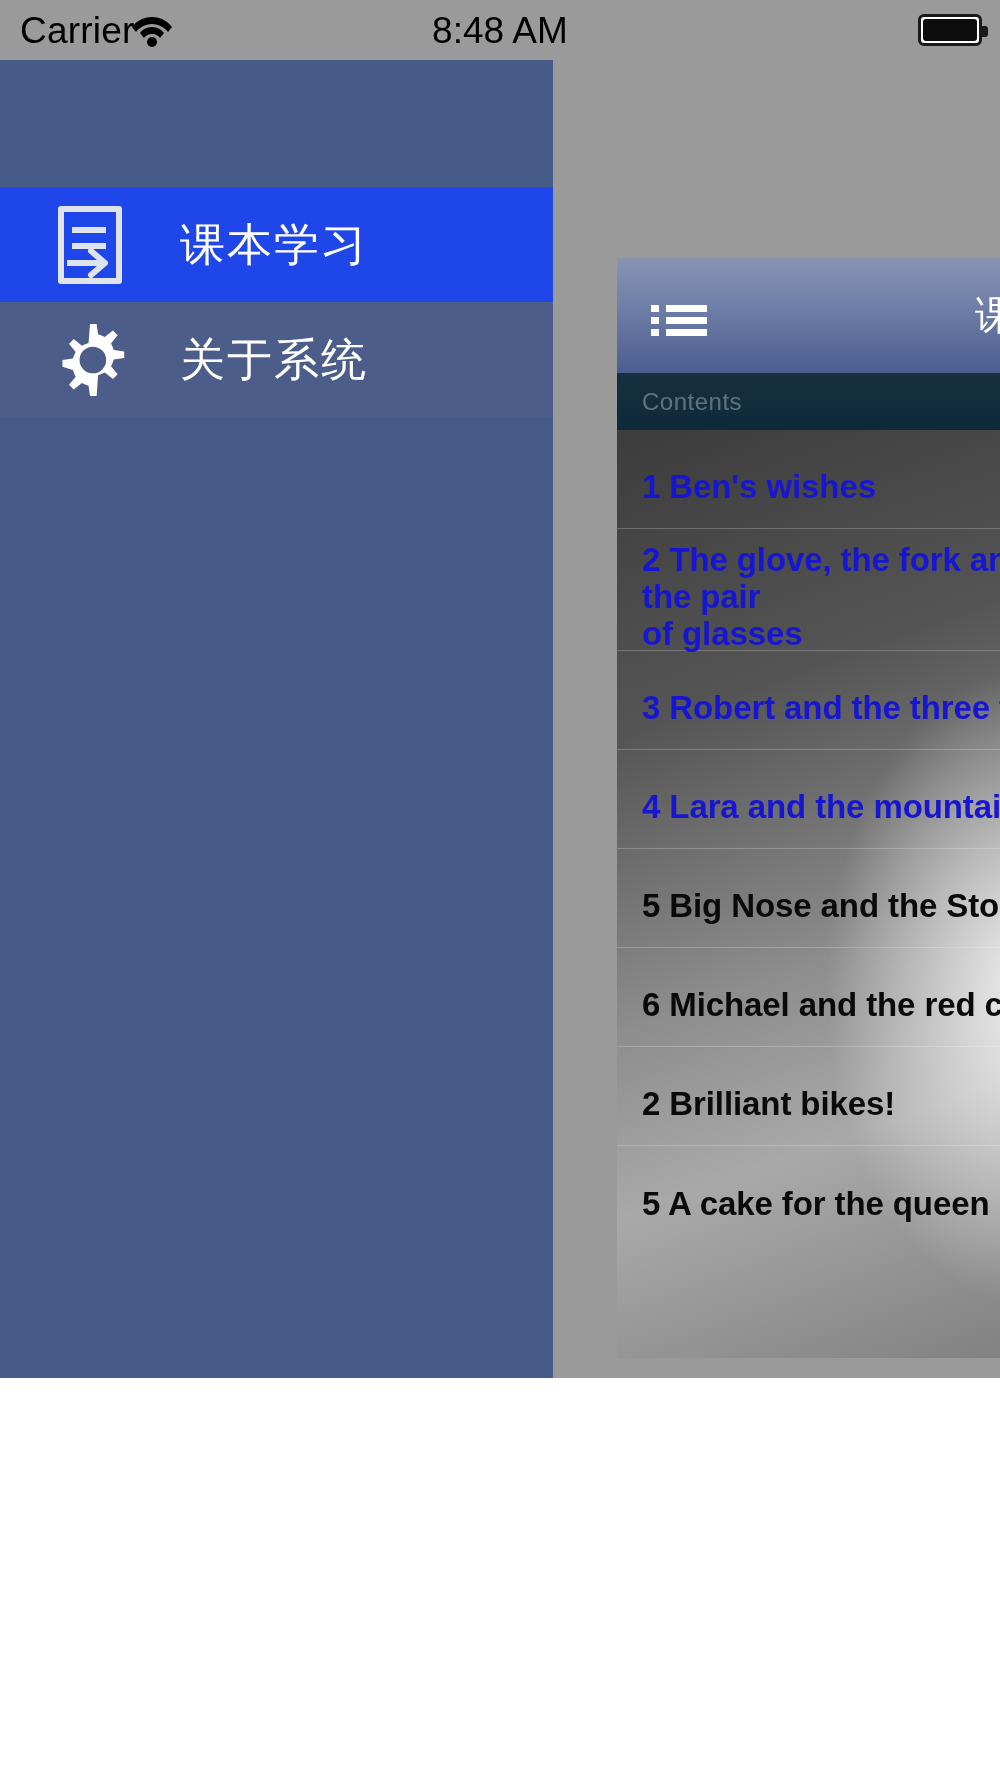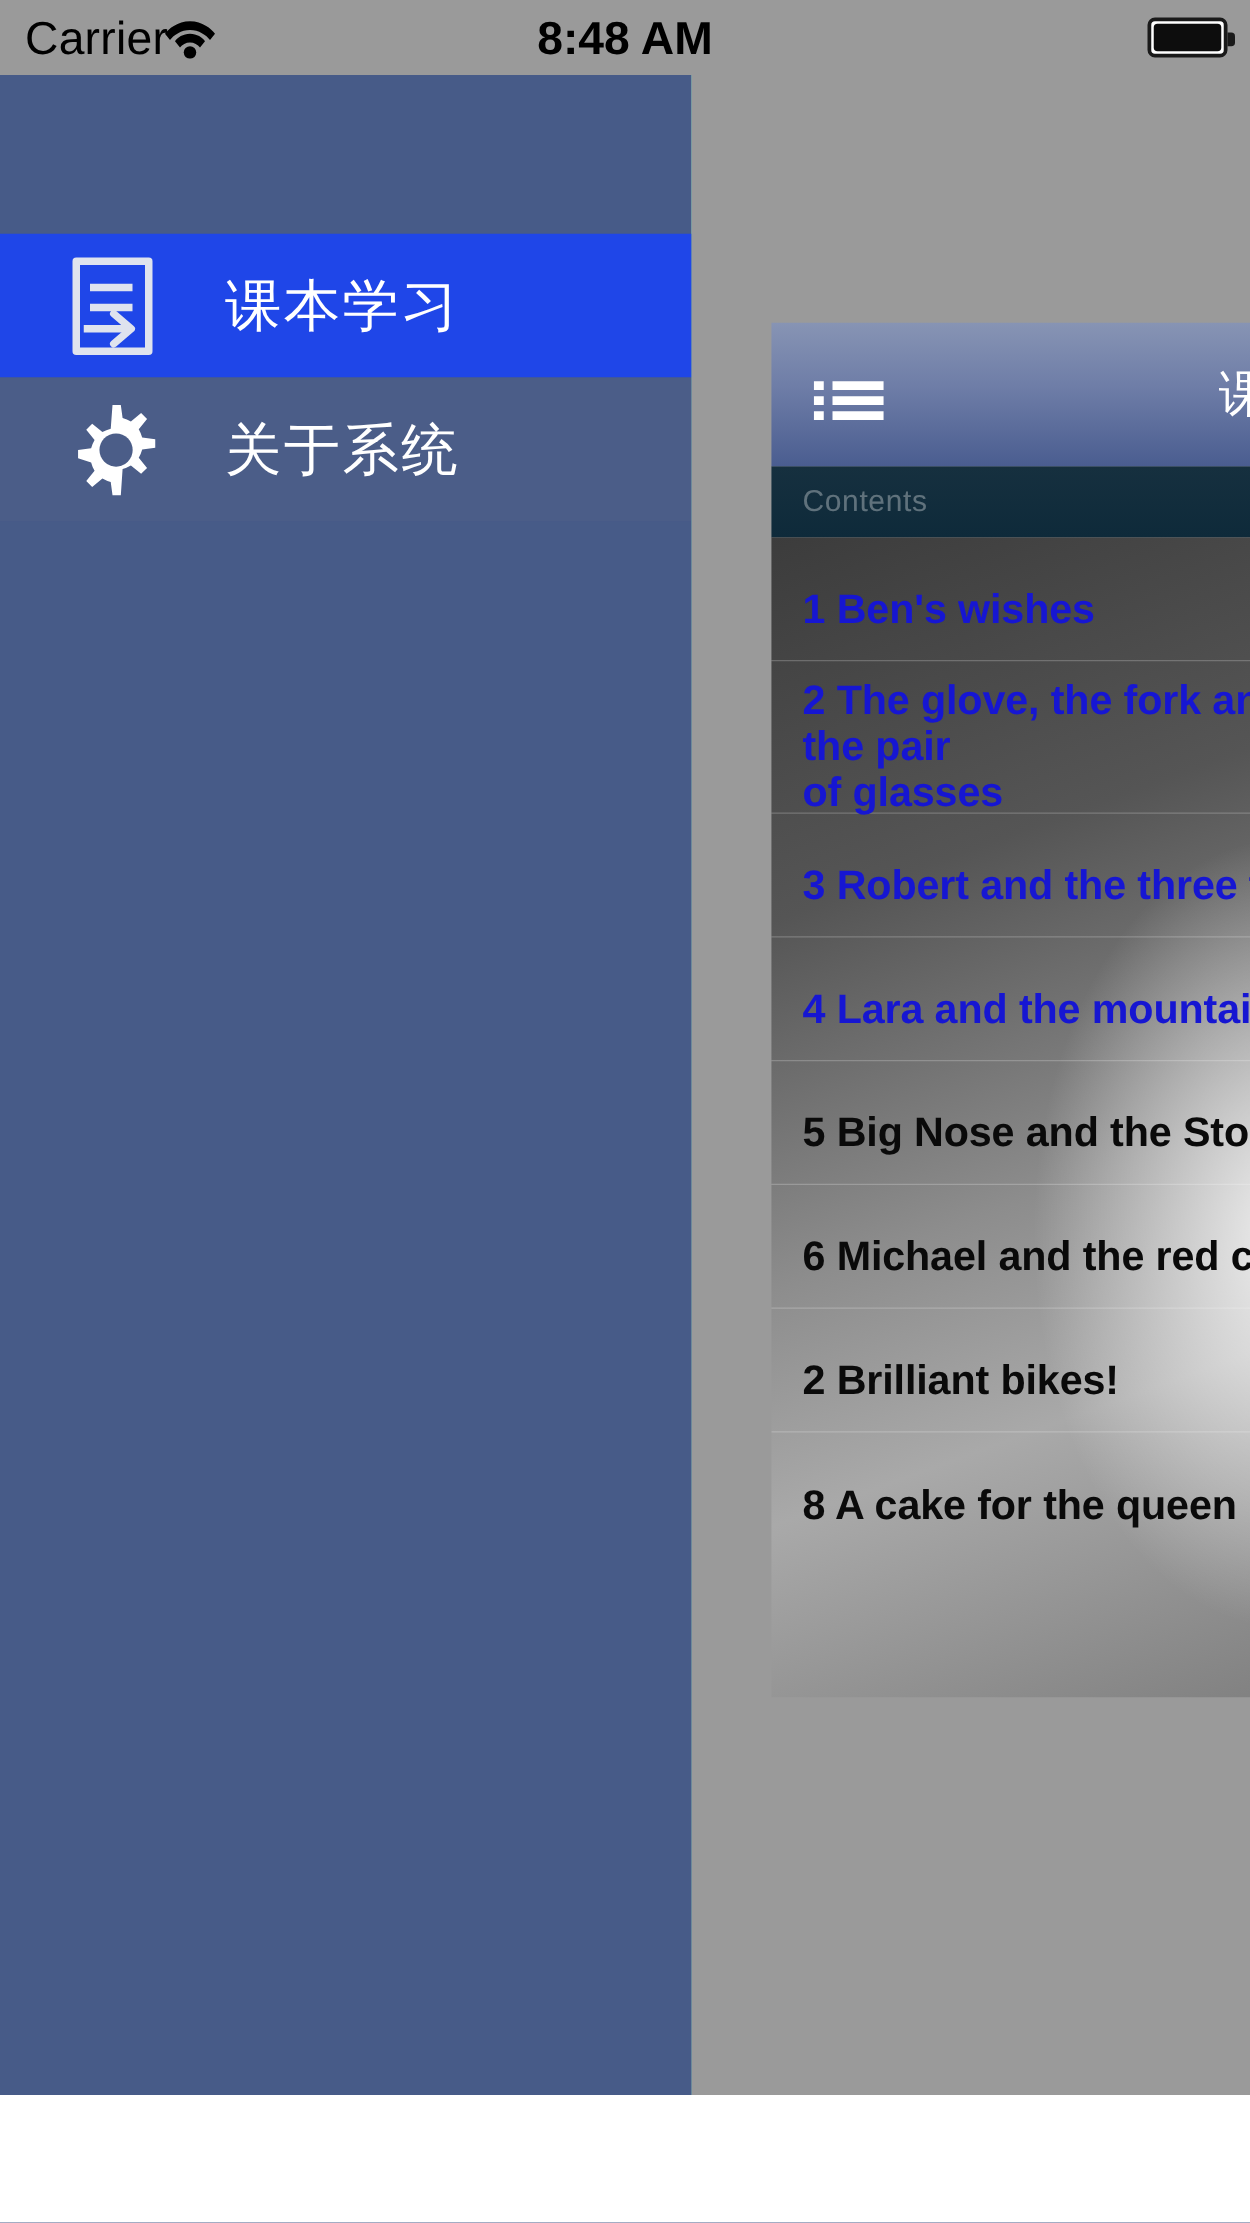--- a/index.html
+++ b/index.html
@@ -6,22 +6,22 @@
   html, body {
     width: 1000px;
     height: 1778px;
     overflow: hidden;
     font-family: "Liberation Sans", "DejaVu Sans", sans-serif;
   }
 
   #screen {
     position: relative;
     width: 1000px;
-    height: 1676px;
-    background: #5eead4;
+    height: 1378px;
+    background: #f97316;
     overflow: hidden;
   }
 
   
   #status-bar {
     position: absolute;
     top: 0; left: 0;
     width: 1000px;
     height: 60px;
     background: #9a9a9a;
@@ -38,21 +38,21 @@
     position: absolute;
     left: 131px; top: 13px;
     width: 42px; height: 34px;
   }
   #status-time {
     position: absolute;
     left: 0; right: 0; top: 10px;
     text-align: center;
     font-size: 37px;
     color: #000;
-    font-weight: 700;
+    font-weight: 400;
   }
   #status-battery {
     position: absolute;
     right: 18px; top: 14px;
     width: 64px; height: 32px;
     border: 3px solid #1a1a1a;
     border-radius: 6px;
     background: #fff;
   }
   #status-battery .fill {
@@ -246,21 +246,21 @@
       <div class="toc-row unread">
         <span class="txt">5 Big Nose and the Stone</span>
       </div>
       <div class="toc-row unread">
         <span class="txt">6 Michael and the red car</span>
       </div>
       <div class="toc-row unread">
         <span class="txt">2 Brilliant bikes!</span>
       </div>
       <div class="toc-row unread">
-        <span class="txt">8 A cake for the queen</span>
+        <span class="txt">5 A cake for the queen</span>
       </div>
     </div>
   </div>
 
   <div id="sidebar">
     <div id="sidebar-spacer"></div>
 
     <div class="menu-item active">
       <span class="menu-icon">
         <svg viewBox="0 0 70 80" width="70" height="80">

